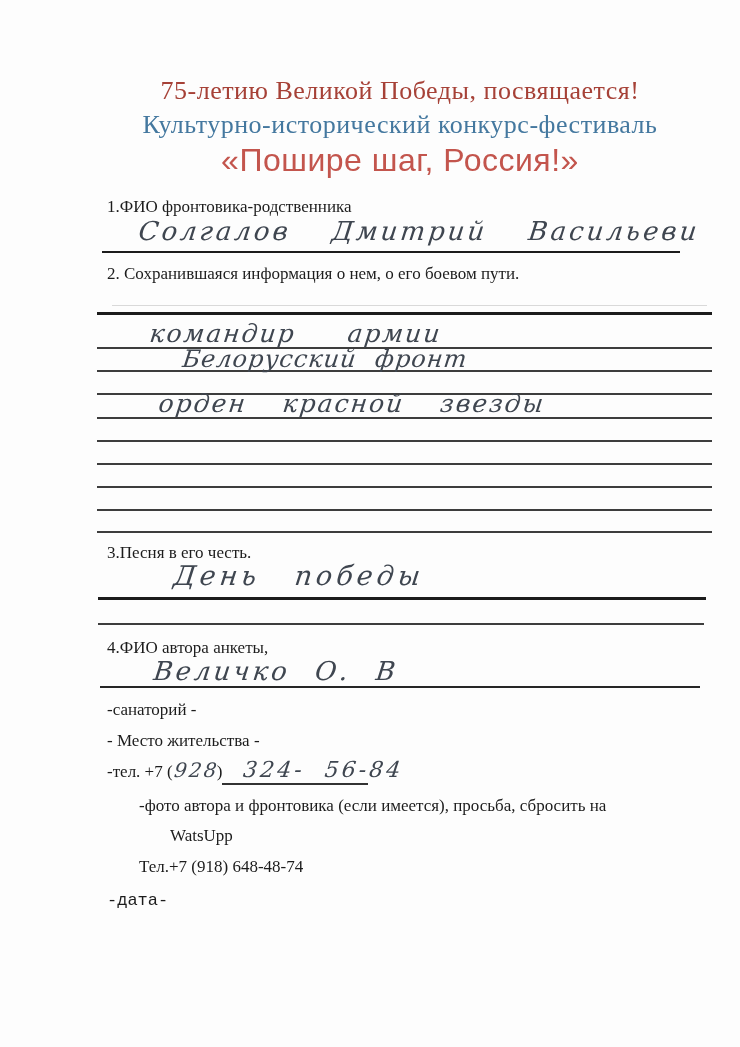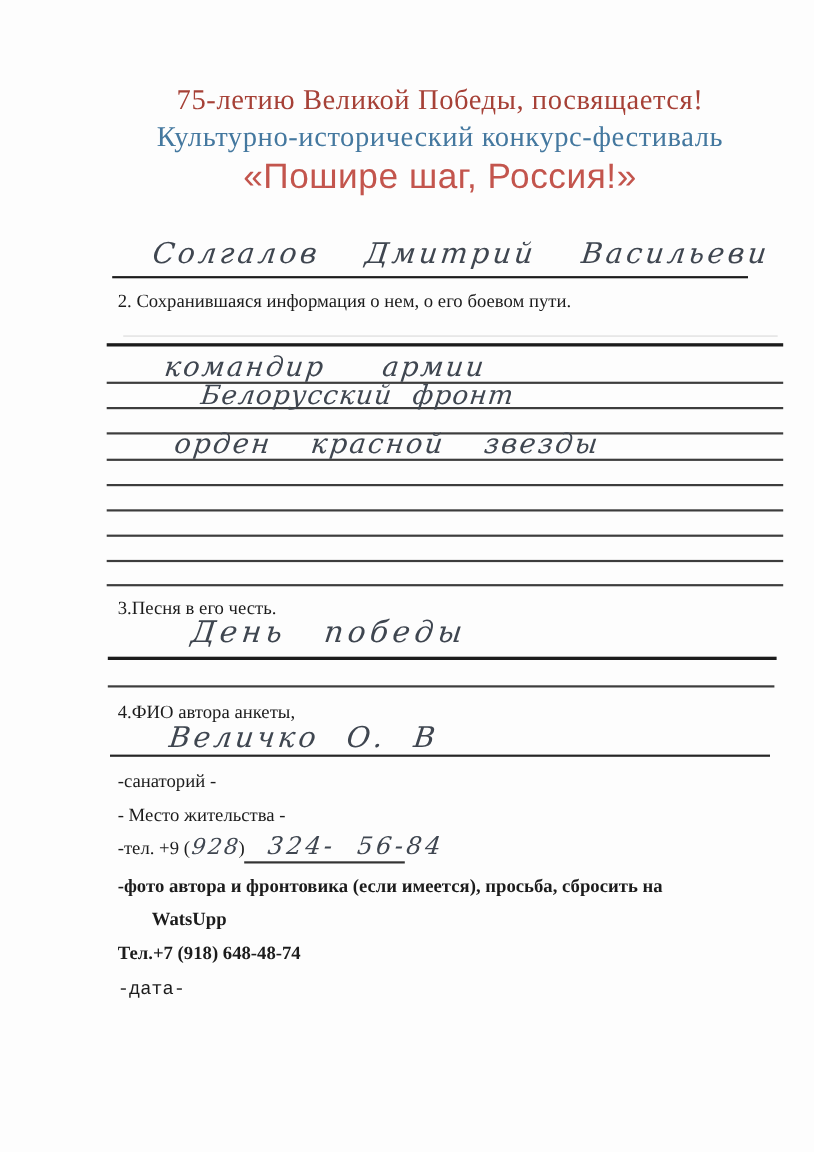--- a/index.html
+++ b/index.html
@@ -10,21 +10,21 @@
     overflow:hidden;
     font-family:"Liberation Serif", serif;
     color:#1c1c1c;
   }
   .abs{position:absolute;}
   .center-wrap{left:55px;width:690px;text-align:center;white-space:nowrap;}
   .t-red{font-size:26px;color:#a64137;letter-spacing:0.5px;}
   .t-blue{font-size:26px;color:#44789f;letter-spacing:0.5px;}
   .t-slogan{font-family:"Liberation Sans", sans-serif;font-size:32px;color:#c3554d;letter-spacing:0.5px;}
   .printed{font-size:17px;color:#1c1c1c;white-space:nowrap;}
-  .printed.bold{font-weight:bold;}
+  .printed.bold{font-weight:normal;margin-left:32px;}
   .hw{
     font-family:"DejaVu Serif", serif;
     font-style:italic;
     color:#3f4650;
     white-space:nowrap;
     transform:skewX(-7deg);
     transform-origin:left bottom;
   }
   .rule{position:absolute;background:#3d3d3d;height:2px;}
   .rule.dark{background:#1c1c1c;height:3px;}
@@ -33,20 +33,21 @@
 </style>
 </head>
 <body>
 
 <div class="page">
 
   <div class="abs center-wrap t-red" style="top:76px;">75-летию Великой Победы, посвящается!</div>
   <div class="abs center-wrap t-blue" style="top:110px;">Культурно-исторический конкурс-фестиваль</div>
   <div class="abs center-wrap t-slogan" style="top:142px;">«Пошире шаг, Россия!»</div>
 
+  <div class="abs printed" style="left:107px;top:197px;">1.ФИО фронтовика-родственника</div>
   <div class="abs hw" style="left:137px;top:216px;font-size:26px;letter-spacing:3px;word-spacing:30px;">Солгалов Дмитрий Васильеви</div>
   <div class="rule dark" style="left:102px;top:251px;width:578px;height:2px;"></div>
 
   <div class="abs printed" style="left:107px;top:264px;text-align:center;">2. Сохранившаяся информация о нем, о его боевом пути.</div>
 
   <div class="rule faint" style="left:112px;top:305px;width:595px;"></div>
   <div class="rule dark" style="left:97px;top:312px;width:615px;"></div>
   <div class="rule" style="left:97px;top:347px;width:615px;"></div>
   <div class="rule" style="left:97px;top:370px;width:615px;"></div>
   <div class="rule" style="left:97px;top:393px;width:615px;"></div>
@@ -67,21 +68,21 @@
   <div class="rule" style="left:98px;top:623px;width:606px;"></div>
 
   <div class="abs printed" style="left:107px;top:638px;">4.ФИО автора анкеты,</div>
   <div class="abs hw" style="left:152px;top:656px;font-size:26px;letter-spacing:3px;word-spacing:14px;">Величко О. В</div>
   <div class="rule" style="left:100px;top:686px;width:600px;background:#262626;"></div>
 
   <div class="abs printed" style="left:107px;top:700px;">-санаторий -</div>
   <div class="abs printed" style="left:107px;top:731px;">- Место жительства -</div>
 
   <div class="abs phone-row" style="left:107px;top:757px;">
-    <span class="printed">-тел. +9 (</span>
+    <span class="printed">-тел. +7 (</span>
     <span class="hw" style="font-size:20px;letter-spacing:2px;">928</span>
     <span class="printed">)</span>
     <span class="hw" style="font-size:22px;letter-spacing:3px;word-spacing:10px;margin-left:20px;">324- 56-84</span>
   </div>
   <div class="rule" style="left:222px;top:783px;width:146px;background:#333;"></div>
 
   <div class="abs printed bold" style="left:107px;top:796px;">-фото автора и фронтовика (если имеется), просьба, сбросить на</div>
   <div class="abs printed bold" style="left:138px;top:826px;font-family:'Liberation Serif',serif;">WatsUpp</div>
   <div class="abs printed bold" style="left:107px;top:857px;">Тел.+7 (918) 648-48-74</div>
   <div class="abs printed" style="left:107px;top:891px;font-family:Liberation Mono, monospace;">-дата-</div>

